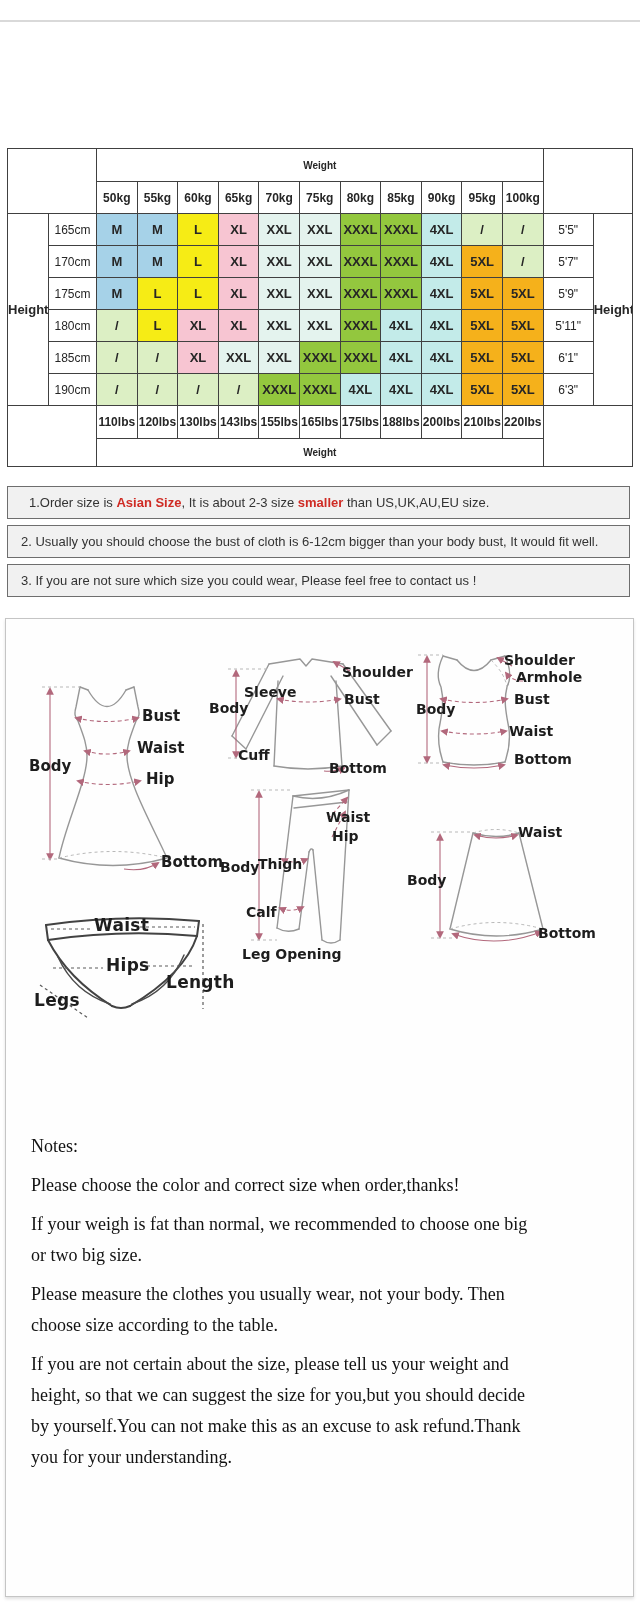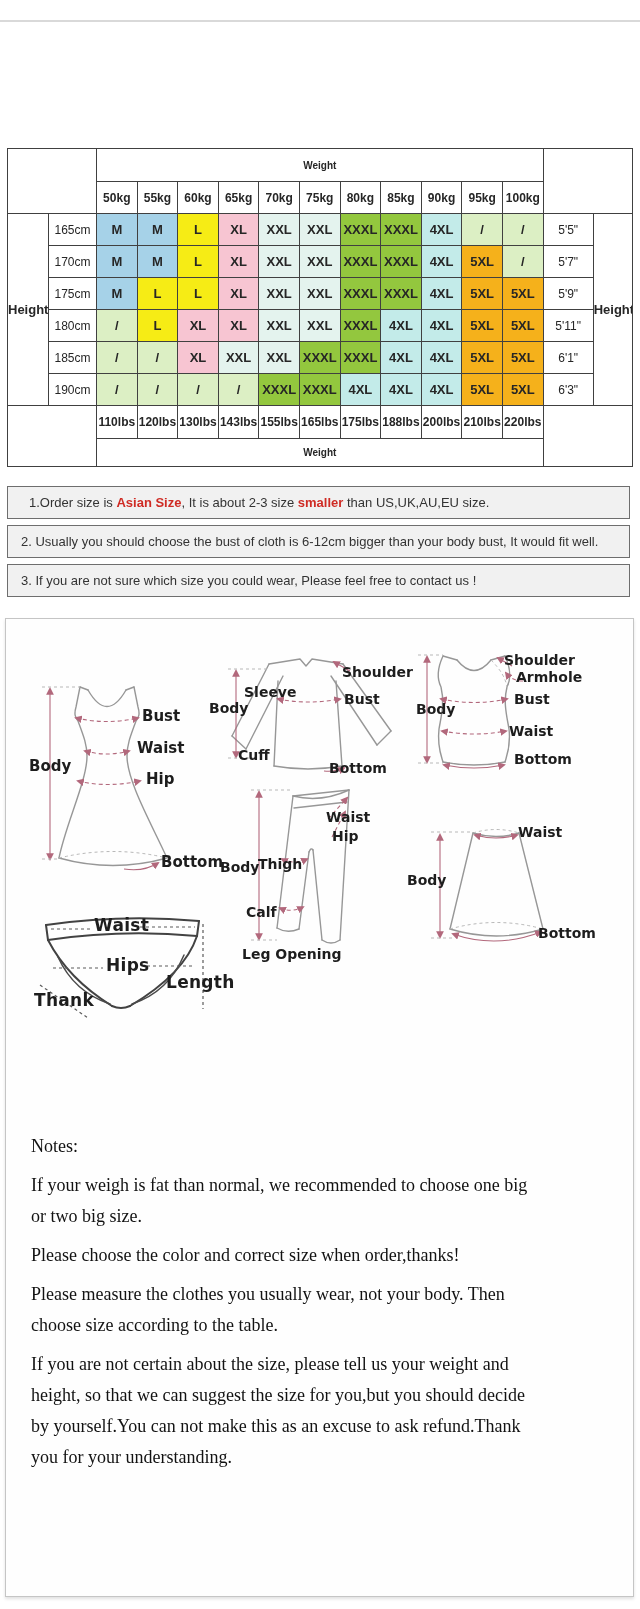--- a/index.html
+++ b/index.html
@@ -368,27 +368,27 @@
         <span class="glabel " style="left: 326px; top: 210px;">Hip</span>
         <span class="glabel " style="left: 214px; top: 241px;">Body</span>
         <span class="glabel " style="left: 252px; top: 238px;">Thigh</span>
         <span class="glabel " style="left: 240px; top: 286px;">Calf</span>
         <span class="glabel " style="left: 236px; top: 328px;">Leg Opening</span>
         <span class="glabel " style="left: 512px; top: 206px;">Waist</span>
         <span class="glabel " style="left: 401px; top: 254px;">Body</span>
         <span class="glabel " style="left: 532px; top: 307px;">Bottom</span>
         <span class="glabel lg" style="left: 88px; top: 298px;">Waist</span>
         <span class="glabel lg" style="left: 100px; top: 338px;">Hips</span>
-        <span class="glabel lg" style="left: 28px; top: 373px;">Thank</span>
+        <span class="glabel lg" style="left: 28px; top: 373px;">Legs</span>
         <span class="glabel lg" style="left: 160px; top: 355px;">Length</span>
       </div>
 
     <div class="notes-section">
       <p class="notes-heading">Notes:</p>
       <div id="notes-paragraphs">
+          <p>Please choose the color and correct size when order,thanks!</p>
           <p>If your weigh is fat than normal, we recommended to choose one big or two big size.</p>
-          <p>Please choose the color and correct size when order,thanks!</p>
           <p>Please measure the clothes you usually wear, not your body. Then choose size according to the table.</p>
           <p>If you are not certain about the size, please tell us your weight and height, so that we can suggest the size for you,but you should decide by yourself.You can not make this as an excuse to ask refund.Thank you for your understanding.</p>
         </div>
     </div>
   </div>
 </div>
 
 </body></html>

